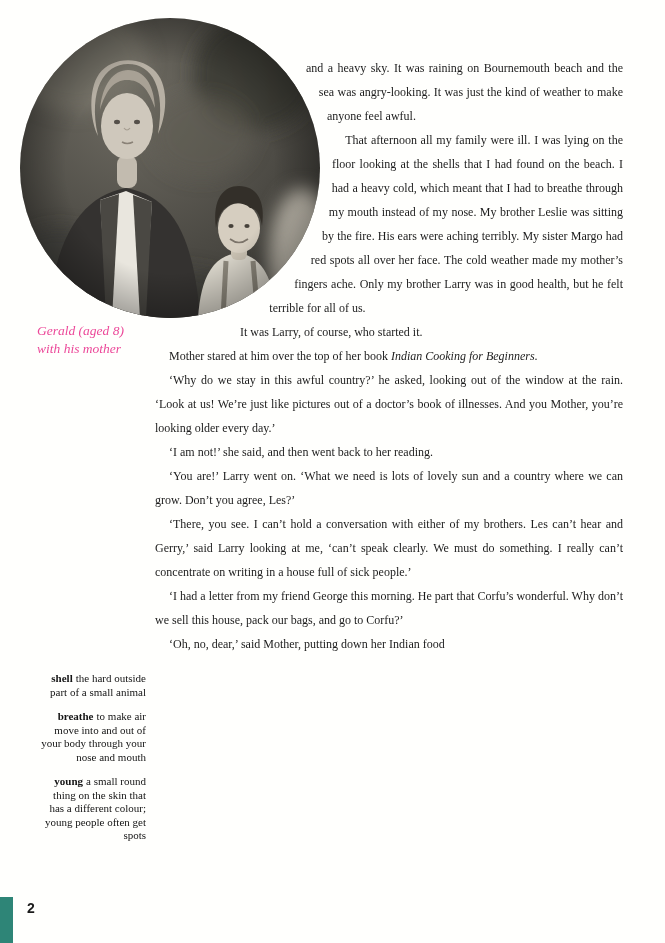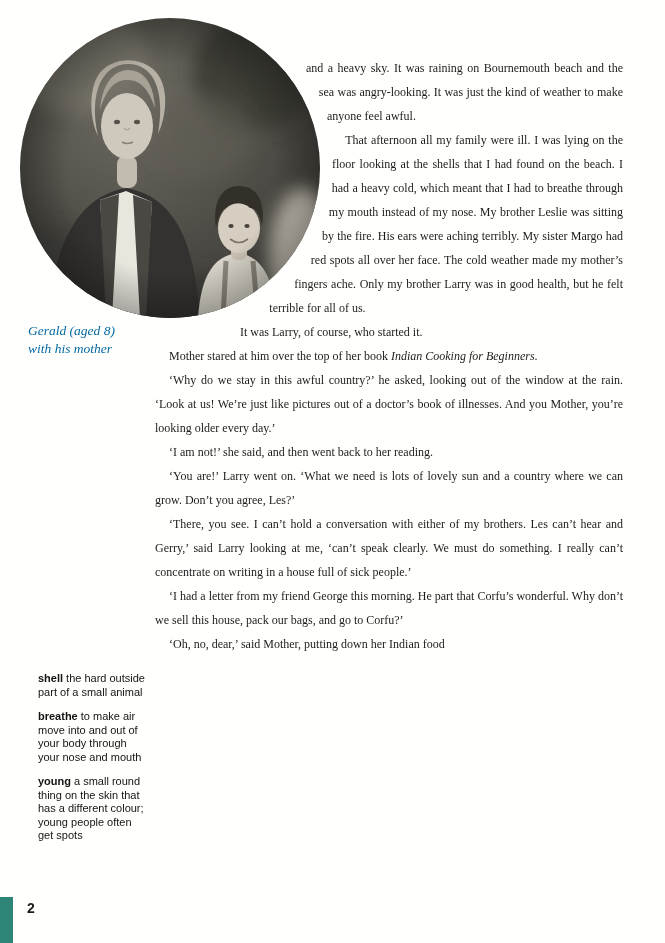--- a/index.html
+++ b/index.html
@@ -20,28 +20,28 @@
     top: 18px;
     width: 300px;
     height: 300px;
     border-radius: 50%;
     overflow: hidden;
   }
 
   
   .photo-caption {
     position: absolute;
-    left: 28px;
+    left: 37px;
     top: 322px;
     width: 125px;
     font-family: "Liberation Serif", serif;
     font-style: italic;
     font-size: 13.5px;
     line-height: 17.5px;
-    color: #0369a1;
+    color: #ec4899;
   }
 
   
   .textcol {
     position: absolute;
     left: 155px;
     top: 56px;
     width: 468px;
     font-family: "Liberation Serif", serif;
     font-size: 12px;
@@ -61,24 +61,25 @@
   .para.indent { text-indent: 14px; }
   .para b { font-weight: normal; }
   .para i { font-style: italic; }
 
   
   .glossary {
     position: absolute;
     left: 38px;
     top: 672px;
     width: 108px;
-    font-family: Liberation Sans, sans-serif;
+    font-family: Liberation Serif, serif;
     font-size: 11px;
     line-height: 13.5px;
     color: #141414;
+    text-align: right;
   }
   .gloss-entry { margin-bottom: 11px; }
   .gloss-term { font-weight: bold; padding-right: 3px; }
 
   
   .accent-bar {
     position: absolute;
     left: 0;
     top: 897px;
     width: 13px;

